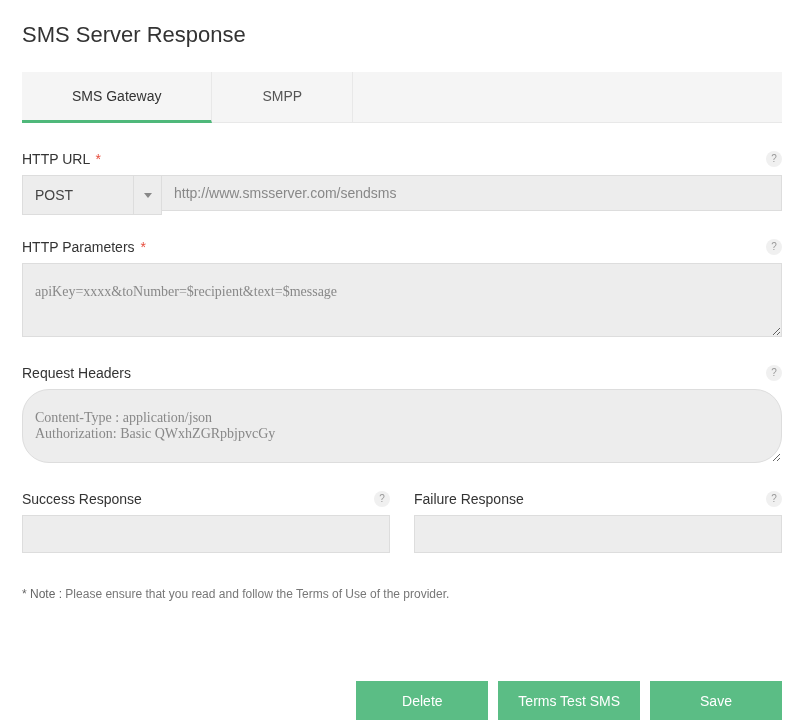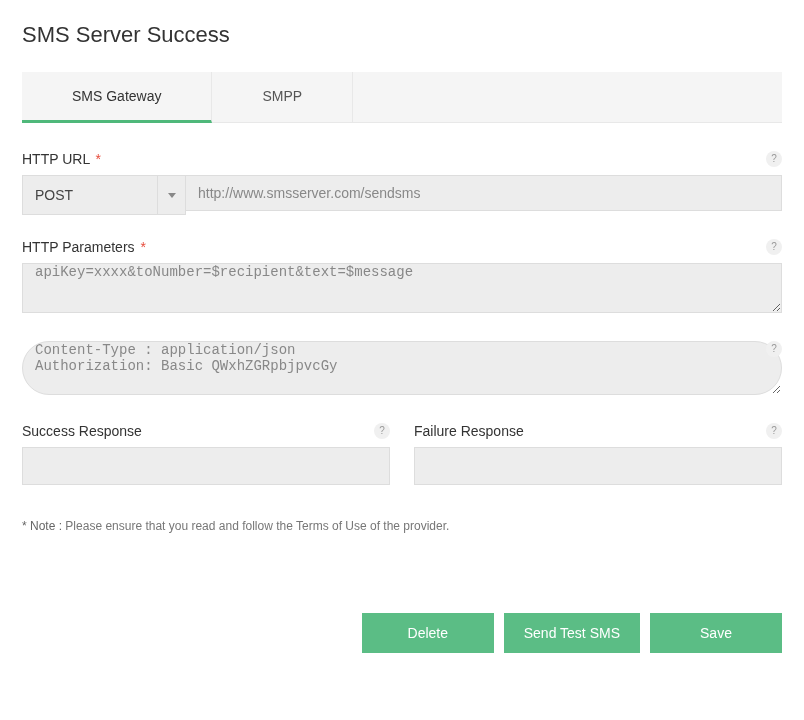--- a/index.html
+++ b/index.html
@@ -8,39 +8,39 @@
 .page-title { font-size: 22px; font-weight: 400; color: #333; margin-bottom: 24px; }
 .tabs { display: flex; background: #f5f5f5; border-bottom: 1px solid #e8e8e8; }
 .tab { flex: 0 0 auto; padding: 16px 50px; text-align: center; font-size: 14px; color: #555; cursor: pointer; border-right: 1px solid #e8e8e8; }
 .tab.active { color: #333; font-weight: 500; border-bottom: 3px solid #4fb87a; margin-bottom: -1px; background: #f5f5f5; text-align: center; }
 .form-section { padding-top: 28px; }
 .field-group { margin-bottom: 24px; position: relative; }
 .field-label { font-size: 14px; color: #333; margin-bottom: 8px; display: block; }
 .required { color: #e74c3c; margin-left: 2px; }
 .help-icon { position: absolute; right: 0; top: 0; width: 16px; height: 16px; border-radius: 50%; background: #f0f0f0; color: #999; font-size: 10px; text-align: center; line-height: 16px; cursor: pointer; }
 .url-row { display: flex; }
-.method-select { width: 164px; height: 40px; background: #ededed; border: 1px solid #ddd; display: flex; align-items: center; padding: 0 12px; font-size: 14px; color: #444; cursor: pointer; position: relative; }
+.method-select { width: 140px; height: 40px; background: #ededed; border: 1px solid #ddd; display: flex; align-items: center; padding: 0 12px; font-size: 14px; color: #444; cursor: pointer; position: relative; }
 .method-arrow { position: absolute; right: 0; top: 0; bottom: 0; width: 28px; border-left: 1px solid #ddd; display: flex; align-items: center; justify-content: center; }
 .method-arrow::after { content: ''; border-left: 4px solid transparent; border-right: 4px solid transparent; border-top: 5px solid #888; }
 .url-input { flex: 1; height: 36px; background: #ededed; border: 1px solid #ddd; border-left: none; padding: 0 12px; font-size: 14px; color: #888; outline: none; }
-.textarea { width: 100%; background: #ededed; border: 1px solid #ddd; padding: 0 12px; font-size: 14px; color: #888; font-family: Liberation Mono, monospace; resize: both; outline: none; min-height: 50px; }
+.textarea { width: 100%; background: #ededed; border: 1px solid #ddd; padding: 20px 12px; font-size: 14px; color: #888; font-family: Liberation Serif, serif; resize: both; outline: none; min-height: 50px; }
 .textarea.multi { min-height: 54px; border-radius: 27px; }
 .two-col { display: flex; gap: 24px; justify-content: center; }
 .two-col .field-group { flex: 1; }
 .small-input { width: 100%; height: 38px; background: #ededed; border: 1px solid #ddd; outline: none; padding: 0 10px; font-size: 14px; }
 .note { font-size: 12px; color: #777; margin-top: 10px; }
 .note-label { color: #666; }
 .footer { display: flex; justify-content: flex-end; gap: 10px; padding: 20px 22px; margin-top: 60px; }
 .btn { min-width: 132px; height: 40px; background: #5bbd85; color: #fff; border: none; font-size: 14px; cursor: pointer; padding: 0 20px; }
 </style>
 </head>
 <body>
 
 <div class="container">
-  <h1 class="page-title">SMS Server Success</h1>
+  <h1 class="page-title">SMS Server Response</h1>
 
   <div class="tabs">
     <div class="tab active">SMS Gateway</div>
     <div class="tab">SMPP</div>
   </div>
 
   <div class="form-section">
 
     <div class="field-group">
       <label class="field-label">
@@ -60,20 +60,21 @@
     <div class="field-group">
       <label class="field-label">
         <span>HTTP Parameters</span>
         <span class="required">*</span>
       </label>
       <span class="help-icon">?</span>
       <textarea class="textarea" rows="2" style="">apiKey=xxxx&amp;toNumber=$recipient&amp;text=$message</textarea>
     </div>
 
     <div class="field-group">
+      <label class="field-label">Request Headers</label>
       <span class="help-icon">?</span>
       <textarea class="textarea multi" rows="2" style="">Content-Type : application/json
 Authorization: Basic QWxhZGRpbjpvcGy</textarea>
     </div>
 
     <div class="two-col">
       <div class="field-group">
         <label class="field-label">Success Response</label>
         <span class="help-icon">?</span>
         <input class="small-input" type="text" value="" style="">
@@ -87,15 +88,15 @@
 
     <div class="note">
       <span class="note-label">* Note :</span><span> Please ensure that you read and follow the Terms of Use of the provider.</span>
     </div>
 
   </div>
 </div>
 
 <div class="footer">
   <button class="btn">Delete</button>
-  <button class="btn">Send Test SMS</button>
+  <button class="btn">Terms Test SMS</button>
   <button class="btn">Save</button>
 </div>
 
 </body></html>

